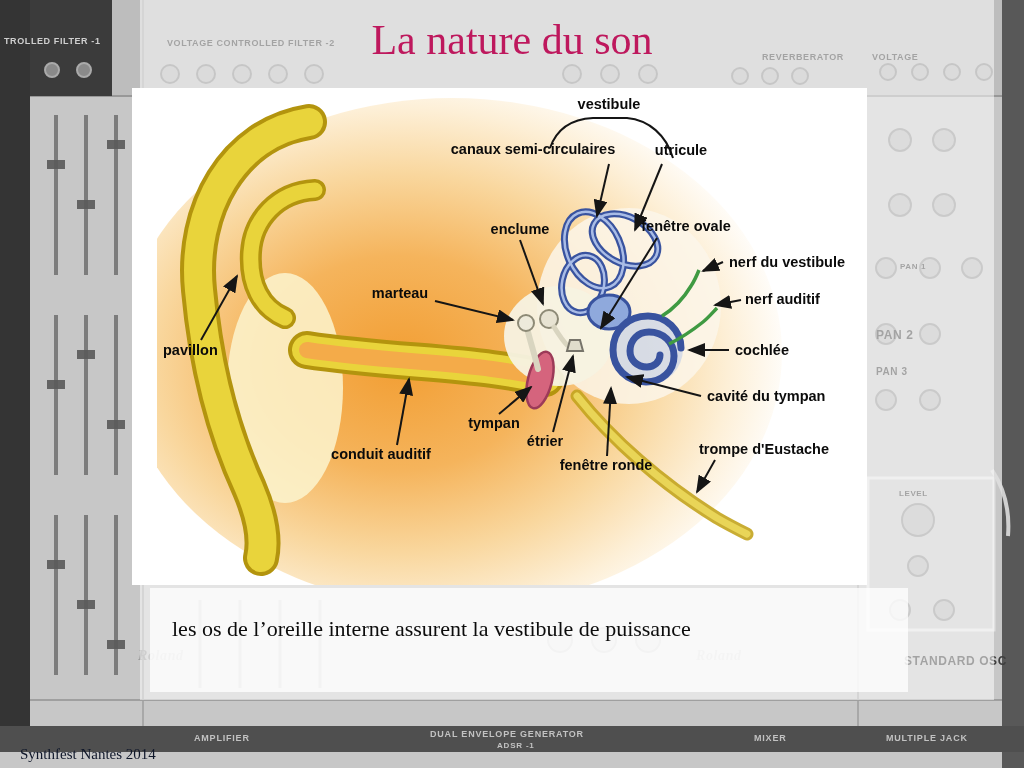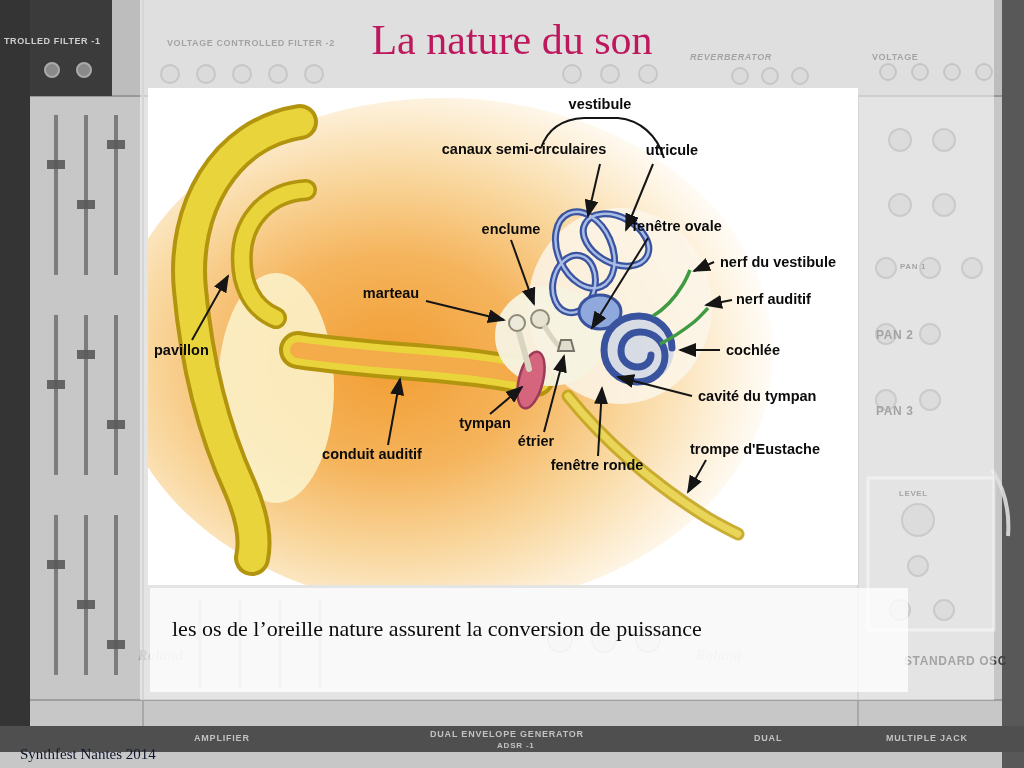--- a/index.html
+++ b/index.html
@@ -4,43 +4,43 @@
 <style>
   html,body{margin:0;padding:0;background:#888;}
   .slide{position:relative;width:1024px;height:768px;overflow:hidden;background:#c7c7c7;
          font-family:"Liberation Sans",sans-serif;}
   .slide svg{display:block;}
   #bgsvg{position:absolute;left:0;top:0;}
   .bgl{position:absolute;font:700 9px "Liberation Sans",sans-serif;letter-spacing:.6px;
        color:#3f3f3f;white-space:nowrap;}
   #bgl0{left:4px;top:36px;color:#cfcfcf;}
   #bgl1{left:167px;top:38px;}
-  #bgl2{left:690px;top:52px;font-style:italic;}
+  #bgl2{left:762px;top:52px;}
   #bgl3{left:872px;top:52px;}
   #bgl4{left:900px;top:262px;font-size:8px;}
   #bgl5{left:876px;top:328px;font-size:12px;}
-  #bgl6{left:876px;top:404px;font-size:12px;}
+  #bgl6{left:876px;top:366px;font-size:10px;}
   #bgl7{left:899px;top:489px;font-size:8px;}
   #bgl8{left:904px;top:654px;font-size:12px;}
   #bgl9{left:138px;top:648px;font:italic 700 14px "Liberation Serif",serif;color:#999;}
   #bgl10{left:696px;top:648px;font:italic 700 14px "Liberation Serif",serif;color:#999;}
   .strl{position:absolute;font:700 9px "Liberation Sans",sans-serif;letter-spacing:.8px;
         color:#c2c2c2;white-space:nowrap;}
   #strl0{left:194px;top:733px;text-align:center;}
   #strl1{left:430px;top:729px;}
   #strl2{left:497px;top:741px;font-size:8px;}
   #strl3{left:754px;top:733px;}
   #strl4{left:886px;top:733px;}
   #wash{position:absolute;left:140px;top:0;width:854px;height:700px;
         background:rgba(255,255,255,.52);}
   #wash2{position:absolute;left:150px;top:588px;width:758px;height:104px;
          background:rgba(255,255,255,.78);}
   .title{position:absolute;left:0;right:0;top:16px;margin:0;text-align:center;
          font:400 42px "Liberation Serif",serif;color:#be185d;}
-  .figure{position:absolute;left:148px;top:88px;width:710px;height:497px;background:#ffffff;}
+  .figure{position:absolute;left:132px;top:88px;width:710px;height:497px;background:#ffffff;padding-left:25px;}
   .captions{position:absolute;left:172px;top:612px;font:400 22px "Liberation Serif",serif;
             color:#0c0c0c;line-height:33px;white-space:nowrap;}
   .footer{position:absolute;left:20px;top:746px;font:400 15px "Liberation Serif",serif;
           color:#0f172a;white-space:nowrap;}
   .dlabel{font:700 14.5px "Liberation Sans",sans-serif;fill:#0b0b0b;}
 </style>
 </head>
 <body>
 
 <div class="slide">
@@ -140,21 +140,21 @@
   <div class="bgl" id="bgl8">STANDARD OSC</div>
   <div class="bgl" id="bgl9">Roland</div>
   <div class="bgl" id="bgl10">Roland</div>
 
   <div id="wash"></div>
   <div id="wash2"></div>
 
   <div class="strl" id="strl0">AMPLIFIER</div>
   <div class="strl" id="strl1">DUAL ENVELOPE GENERATOR</div>
   <div class="strl" id="strl2">ADSR -1</div>
-  <div class="strl" id="strl3">DUAL</div>
+  <div class="strl" id="strl3">MIXER</div>
   <div class="strl" id="strl4">MULTIPLE JACK</div>
 
   <h1 class="title">La nature du son</h1>
 
   <div class="figure">
     <svg width="710" height="497" viewBox="0 0 710 497">
       <defs>
         <radialGradient id="glow" cx="42%" cy="52%" r="60%">
           <stop offset="0%" stop-color="#f29e33"></stop>
           <stop offset="35%" stop-color="#f5b45c"></stop>
@@ -253,18 +253,18 @@
         <text class="dlabel" x="337" y="340" text-anchor="middle">tympan</text>
         <text class="dlabel" x="388" y="358" text-anchor="middle">étrier</text>
         <text class="dlabel" x="449" y="382" text-anchor="middle">fenêtre ronde</text>
         <text class="dlabel" x="224" y="371" text-anchor="middle">conduit auditif</text>
         <text class="dlabel" x="542" y="366">trompe d'Eustache</text>
       </g>
     </svg>
   </div>
 
   <div class="captions">
-    <div>les os de l’oreille nature assurent la conversion de puissance</div>
+    <div>les os de l’oreille interne assurent la vestibule de puissance</div>
   </div>
 
   <div class="footer">Synthfest Nantes 2014</div>
 
 </div>
 
 </body></html>

